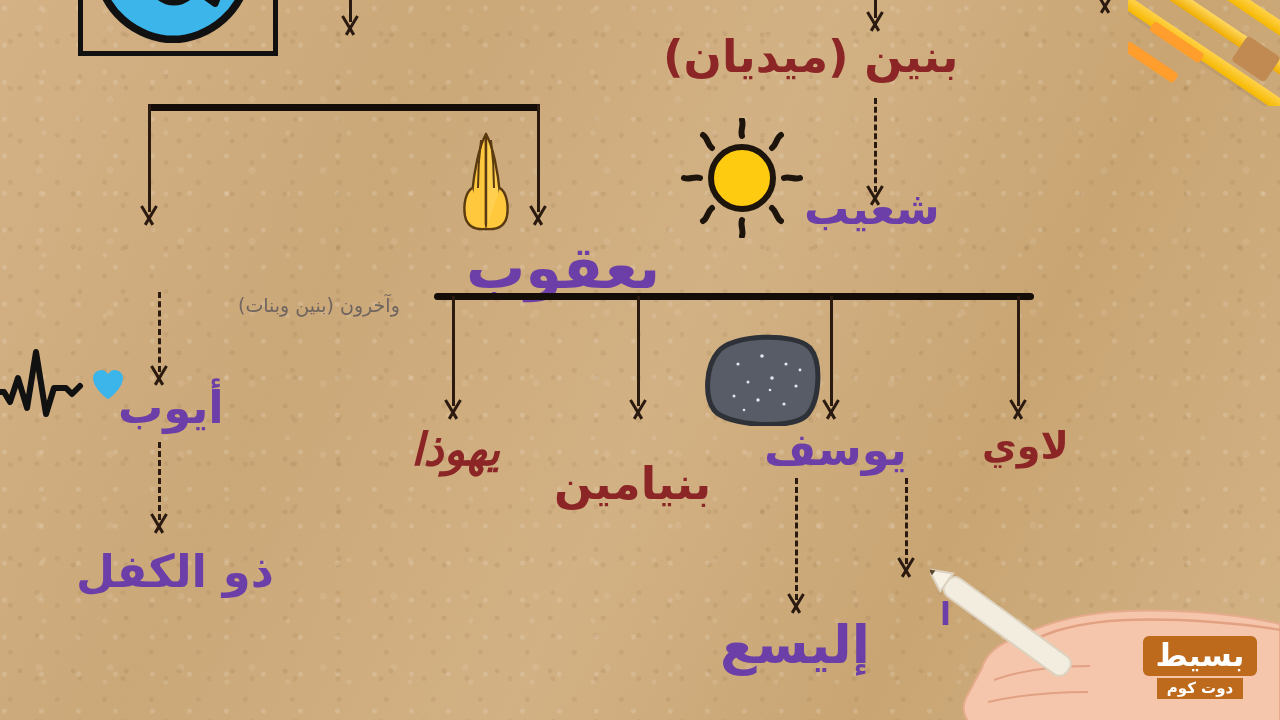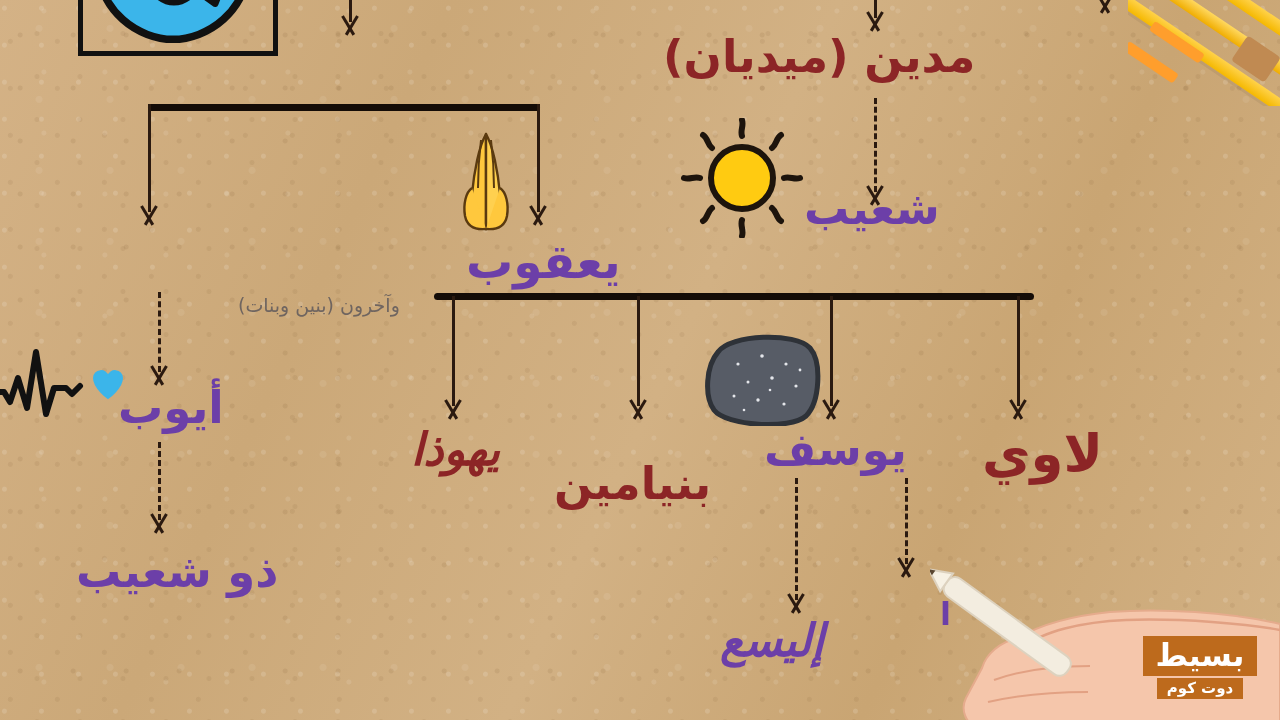--- a/index.html
+++ b/index.html
@@ -44,21 +44,21 @@
     border-left:3px dashed #2b1a10;
   }
   
   #whaleBox{
     position:absolute;border:5px solid #111;background:transparent;
   }
   
   #logo{position:absolute;text-align:center;direction:rtl;}
   #logoMain{
     background:#bd6a1c;color:#fff;font-weight:700;
-    padding:1px 12px 3px 12px;display:inline-block;letter-spacing:1px;
+    padding:1px 12px 3px 12px;display:inline-block;letter-spacing:1px;border-radius:6px;
   }
   #logoSub{
     background:#bd6a1c;color:#fff;font-weight:700;
     padding:1px 10px 2px 10px;display:inline-block;margin-top:2px;
   }
   .pencil{position:absolute;border-radius:3px;}
 </style>
 </head>
 <body>
 
@@ -84,21 +84,21 @@
 
   <div class="vline" style="left:349px;top:-12px;height:34px;"></div>
   <div class="ah" style="left:339px;top:16px;"></div>
 
   <div class="vline" style="left:874px;top:-12px;height:30px;"></div>
   <div class="ah" style="left:864px;top:12px;"></div>
 
   <div class="ah" style="left:1094px;top:-6px;"></div>
 
 
-  <div class="node maroon" style="left:663px;top:34px;font-size:45px;">مدين (ميديان)</div>
+  <div class="node maroon" style="left:663px;top:34px;font-size:45px;">بنين (ميديان)</div>
 
 
   <div class="hline" style="left:148px;top:104px;width:392px;"></div>
   <div class="vline" style="left:148px;top:104px;height:108px;"></div>
   <div class="ah" style="left:138px;top:206px;"></div>
   <div class="vline" style="left:537px;top:104px;height:108px;"></div>
   <div class="ah" style="left:527px;top:206px;"></div>
 
   <div style="position:absolute;left:455px;top:130px;width:62px;height:104px;">
     <svg viewBox="0 0 62 104" width="62" height="104">
@@ -128,40 +128,40 @@
   </div>
 
   <div class="dash" style="left:874px;top:98px;height:94px;"></div>
   <div class="ah" style="left:864px;top:186px;"></div>
 
   <div class="dash" style="left:1104px;top:84px;height:0px;"></div>
 
   <div class="node purple" style="left:804px;top:186px;font-size:45px;">شعيب</div>
 
 
-  <div class="node purple" style="left:466px;top:238px;font-size:47px;text-align:center;">يعقوب</div>
+  <div class="node purple" style="left:466px;top:238px;font-size:59px;text-align:center;">يعقوب</div>
 
   <div class="node grey" style="left:238px;top:296px;font-size:19px;">وآخرون (بنين وبنات)</div>
 
   <div style="position:absolute;left:-6px;top:348px;width:140px;height:74px;">
     <svg viewBox="0 0 140 74" width="140" height="74">
       <path d="M0 44 L10 44 L16 54 L24 30 L33 60 L42 4 L52 66 L60 40 L72 40 L78 46 L86 38" fill="none" stroke="#111" stroke-width="6" stroke-linejoin="round" stroke-linecap="round"></path>
       <path d="M100 30 C 100 22, 112 20, 114 29 C 116 20, 128 22, 128 30 C 128 40, 114 50, 114 50 C 114 50, 100 40, 100 30 Z" fill="#3bb5ea" stroke="#3bb5ea" stroke-width="2"></path>
     </svg>
   </div>
 
   <div class="dash" style="left:158px;top:292px;height:80px;"></div>
   <div class="ah" style="left:148px;top:366px;"></div>
 
   <div class="node purple" style="left:118px;top:385px;font-size:45px;">أيوب</div>
 
   <div class="dash" style="left:158px;top:442px;height:78px;"></div>
   <div class="ah" style="left:148px;top:514px;"></div>
 
-  <div class="node purple" style="left:76px;top:549px;font-size:45px;">ذو شعيب</div>
+  <div class="node purple" style="left:76px;top:549px;font-size:45px;">ذو الكفل</div>
 
   <div class="hline" style="left:434px;top:293px;width:600px;"></div>
 
   <div class="vline" style="left:452px;top:296px;height:110px;"></div>
   <div class="ah" style="left:442px;top:400px;"></div>
 
   <div class="vline" style="left:637px;top:296px;height:110px;"></div>
   <div class="ah" style="left:627px;top:400px;"></div>
 
   <div class="vline" style="left:830px;top:296px;height:110px;"></div>
@@ -189,26 +189,26 @@
       </g>
     </svg>
   </div>
 
   <div class="node maroon" style="left:411px;top:427px;font-size:45px;font-style:italic;">يهوذا</div>
 
   <div class="node maroon" style="left:554px;top:427px;font-size:45px;margin-top:34px;">بنيامين</div>
 
   <div class="node purple" style="left:764px;top:427px;font-size:45px;">يوسف</div>
 
-  <div class="node maroon" style="left:982px;top:427px;font-size:53px;">لاوي</div>
+  <div class="node maroon" style="left:982px;top:427px;font-size:38px;">لاوي</div>
 
   <div class="dash" style="left:795px;top:478px;height:122px;"></div>
   <div class="ah" style="left:785px;top:594px;"></div>
 
-  <div class="node purple" style="left:720px;top:618px;font-size:45px;font-style:italic;">إليسع</div>
+  <div class="node purple" style="left:720px;top:618px;font-size:53px;">إليسع</div>
 
   <div class="dash" style="left:905px;top:478px;height:86px;"></div>
   <div class="ah" style="left:895px;top:558px;"></div>
 
   <div class="node purple" style="left:940px;top:598px;font-size:32px;">ا</div>
 
   <div style="position:absolute;left:930px;top:568px;width:350px;height:200px;">
     <svg viewBox="0 0 350 200" width="350" height="200">
       <path d="M88 70 C 70 74, 56 86, 52 100 L 36 130 C 30 142, 36 156, 48 160 L 70 168
                C 92 178, 130 188, 170 192 C 240 200, 330 200, 350 200 L 350 56

